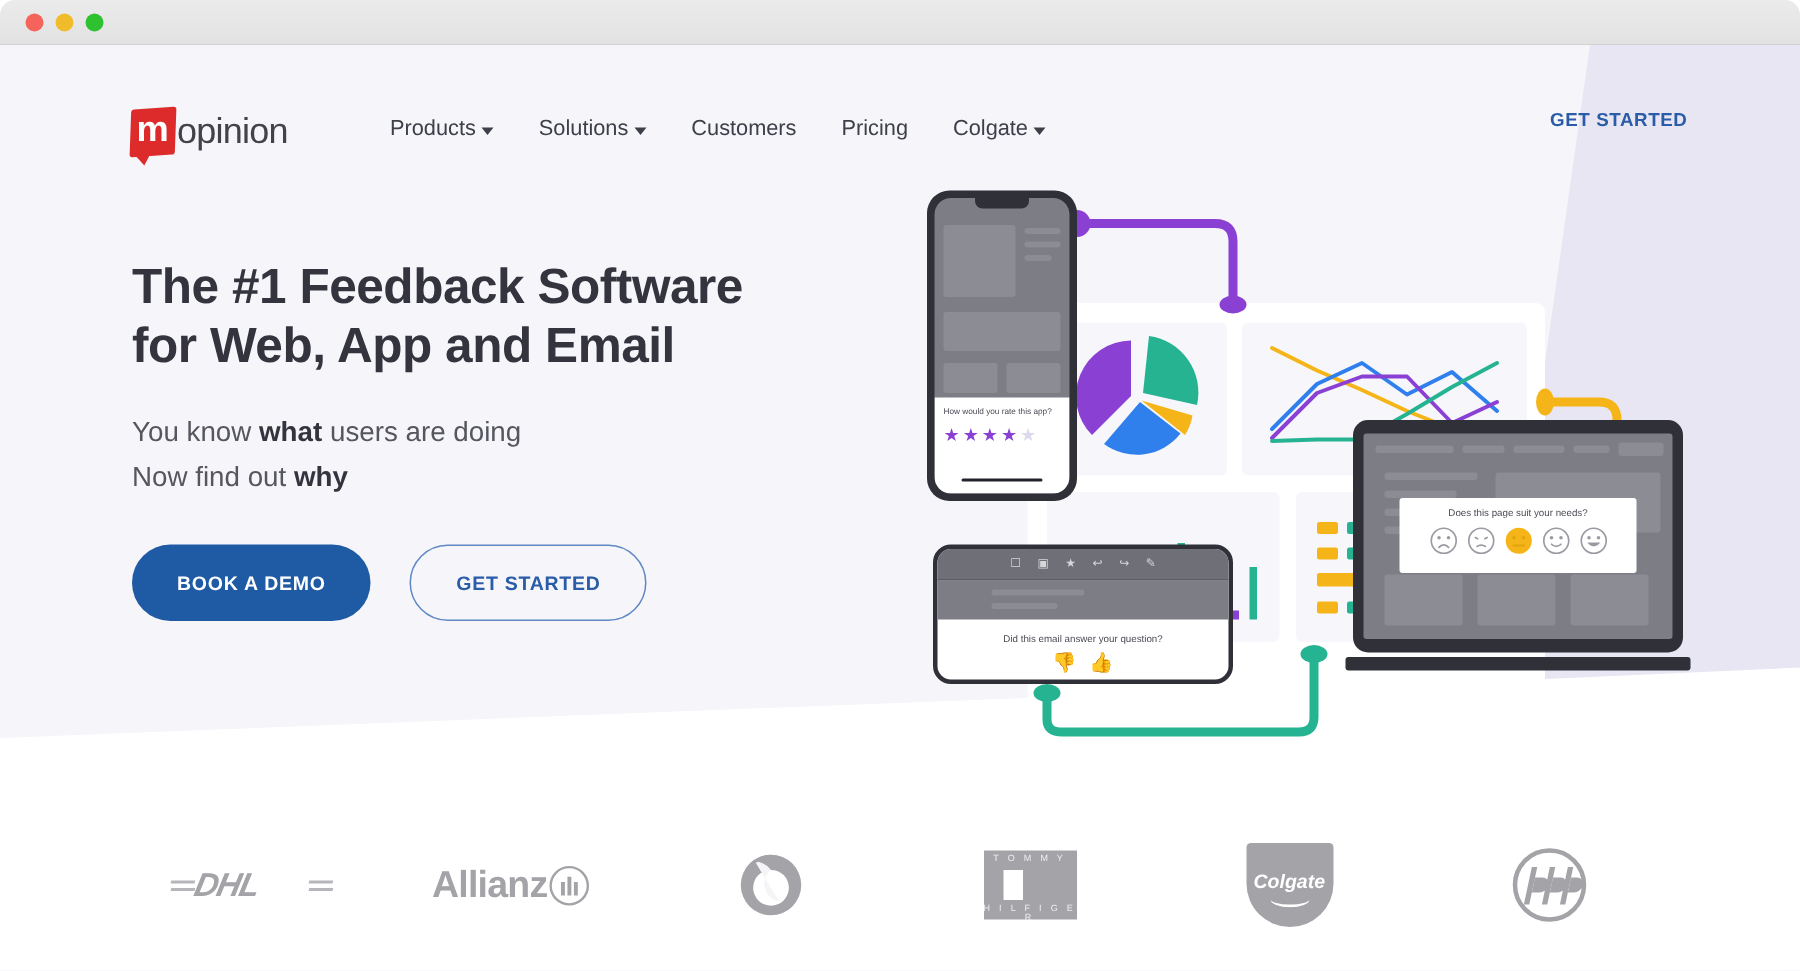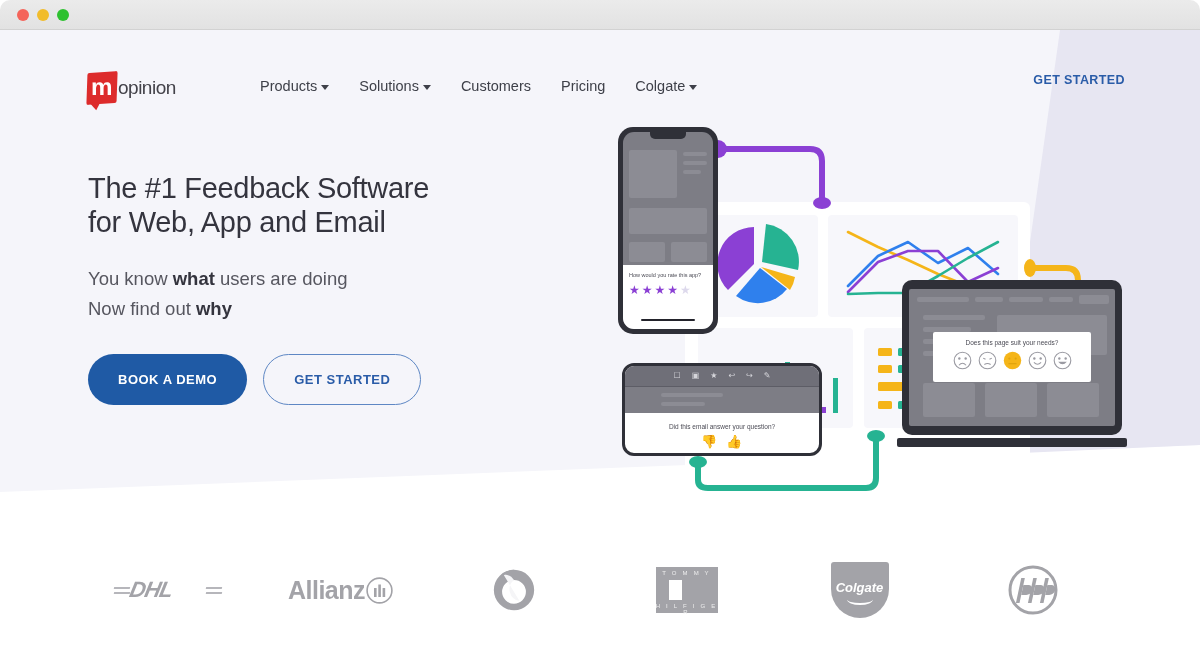--- a/index.html
+++ b/index.html
@@ -78,21 +78,21 @@
     border-right: 4px solid transparent;
     border-top: 8px solid #dd2b2b;
   }
   #logo-mark-letter {
     color: #ffffff; font-weight: bold; font-size: 24px;
     transform: skewX(6deg) rotate(4deg);
     line-height: 1;
     margin-top: -2px;
   }
   #logo-word {
-    font-size: 19px; color: #434249; letter-spacing: -0.5px;
+    font-size: 24px; color: #434249; letter-spacing: -0.5px;
     margin-left: 1px;
   }
   #nav-links {
     position: absolute; left: 260px; top: 48px;
     display: flex; align-items: flex-end; gap: 30px;
   }
   .nav-link {
     font-size: 14.5px; color: #3e4049;
     display: flex; align-items: center; gap: 4px;
     cursor: pointer; white-space: nowrap;
@@ -115,29 +115,29 @@
   #nav-request-demo {
     font-size: 12.5px; font-weight: bold; color: #2a5ca8;
     letter-spacing: 0.4px; white-space: nowrap;
     border: 1.5px solid #2a5ca8; border-radius: 20px;
     padding: 9px 21px; cursor: pointer; background: transparent;
   }
 
   
   #hero-copy { position: absolute; left: 88px; top: 142px; width: 460px; }
   #hero-title {
-    font-size: 29px; font-weight: normal; color: #34343e;
+    font-size: 33px; font-weight: bold; color: #34343e;
     line-height: 1.17; letter-spacing: -0.3px;
   }
   #hero-sub {
     margin-top: 24px;
     font-size: 18.5px; color: #56565f; line-height: 1.62;
   }
   #hero-sub b { color: #34343e; font-weight: bold; }
-  #hero-buttons { margin-top: 30px; display: flex; gap: 16px; }
+  #hero-buttons { margin-top: 30px; display: flex; gap: 26px; }
   #btn-book-demo {
     background: #1f5aa5; color: #ffffff;
     font-size: 13px; font-weight: bold; letter-spacing: 0.5px;
     border: none; border-radius: 26px;
     padding: 17px 30px; cursor: pointer;
   }
   #btn-get-started {
     background: transparent; color: #2a5ca8;
     font-size: 13px; font-weight: bold; letter-spacing: 0.5px;
     border: 1.5px solid #5e87c4; border-radius: 26px;

